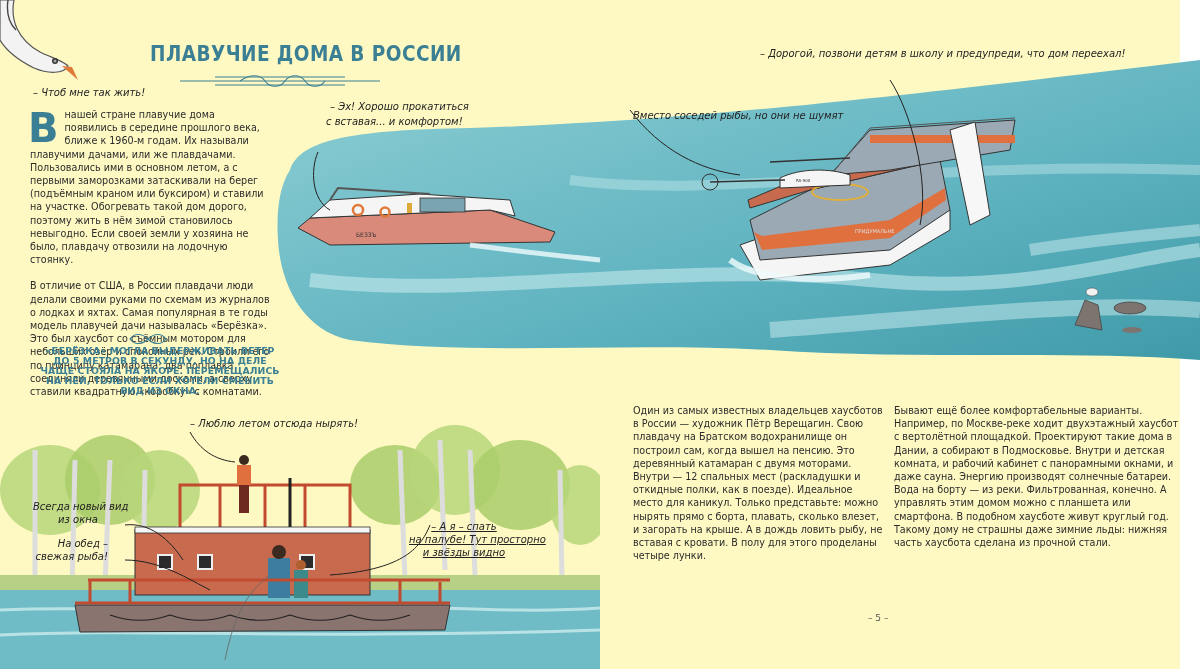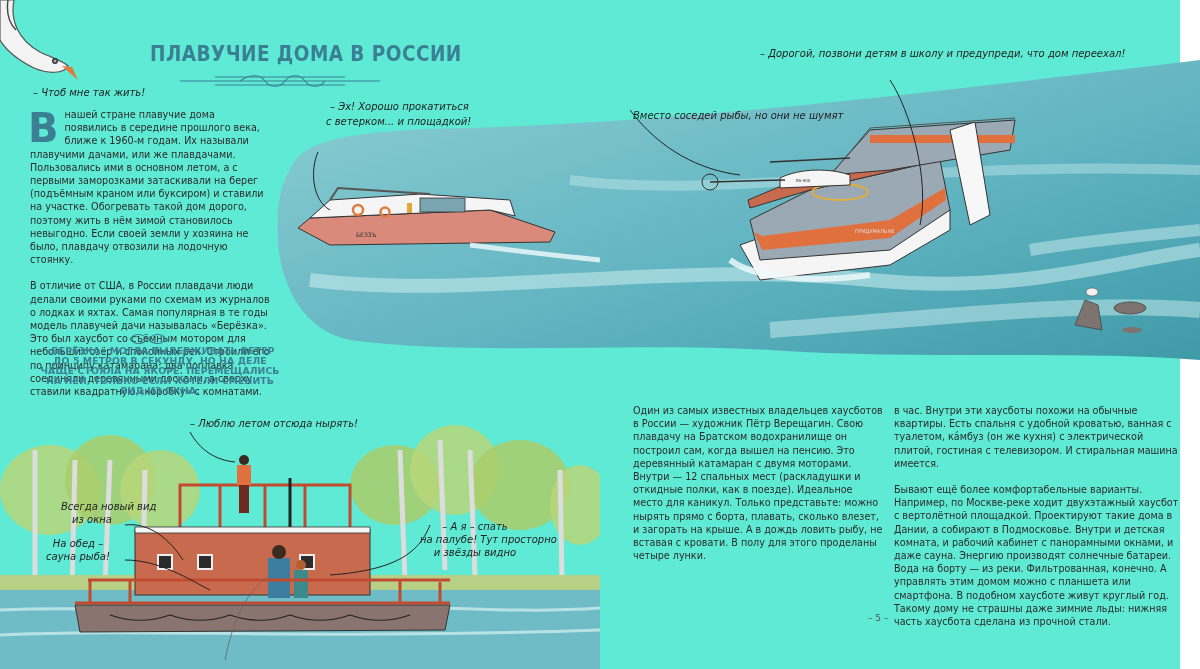--- a/index.html
+++ b/index.html
@@ -1,19 +1,19 @@
 <!DOCTYPE html>
 <html><head>
 <meta charset="utf-8">
 <style>
   * { box-sizing: border-box; margin: 0; padding: 0; }
   html, body { width: 1200px; height: 669px; overflow: hidden; background: #fff; }
   body { position: relative; font-family: "DejaVu Sans", sans-serif; color: #2a2a2a; }
 
-  .page { position: absolute; inset: 0; width: 1180px; height: 669px; background: #5eead4; }
+  .page { position: absolute; inset: 0; width: 1180px; height: 669px; background: #fef9c3; }
 
   
   .title {
     position: absolute; left: 150px; top: 42px; width: 260px;
     font-family: "DejaVu Sans", sans-serif; font-weight: bold;
     font-size: 21px; letter-spacing: 0.5px; color: #3b7f94;
     transform: scaleX(0.88); transform-origin: left top; white-space: nowrap;
   }
   .title-ornament { position: absolute; left: 180px; top: 74px; width: 200px; height: 14px; }
 
@@ -148,21 +148,21 @@
       <ellipse cx="862" cy="270" rx="10" ry="3" fill="#7d7470"></ellipse>
       <ellipse cx="822" cy="232" rx="6" ry="4" fill="#f2f2f2" stroke="#555" stroke-width="0.6"></ellipse>
     </g>
 
     <path d="M48,92 C40,110 42,140 60,150" fill="none" stroke="#222" stroke-width="1"></path>
     <path d="M620,20 C640,50 660,120 650,165" fill="none" stroke="#222" stroke-width="1"></path>
     <path d="M360,50 C390,90 430,110 470,115" fill="none" stroke="#222" stroke-width="1"></path>
   </svg>
 
   <div class="speech" style="left:330px; top:100px;">– Эх! Хорошо прокатиться</div>
-  <div class="speech" style="left:326px; top:115px;">с ветерком... и площадкой!</div>
+  <div class="speech" style="left:326px; top:115px;">с вставая... и комфортом!</div>
   <div class="speech" style="left:760px; top:47px;">– Дорогой, позвони детям в школу и предупреди, что дом переехал!</div>
   <div class="speech" style="left:633px; top:109px;">Вместо соседей рыбы, но они не шумят</div>
 
   <svg class="bottom-illu" viewBox="0 0 600 259">
 
     <ellipse cx="50" cy="80" rx="50" ry="45" fill="#b7d67a" opacity="0.85"></ellipse>
     <ellipse cx="110" cy="70" rx="45" ry="45" fill="#a9cc6a" opacity="0.85"></ellipse>
     <ellipse cx="160" cy="80" rx="40" ry="40" fill="#b7d67a" opacity="0.85"></ellipse>
     <ellipse cx="395" cy="75" rx="45" ry="40" fill="#a9cc6a" opacity="0.85"></ellipse>
     <ellipse cx="455" cy="60" rx="45" ry="45" fill="#b7d67a" opacity="0.85"></ellipse>
@@ -225,37 +225,36 @@
 
     <path d="M270,165 C250,180 235,200 225,250" stroke="#666" stroke-width="0.8" fill="none"></path>
 
     <path d="M190,22 C200,40 215,50 235,52" stroke="#222" stroke-width="1" fill="none"></path>
     <path d="M125,115 C150,112 170,130 183,150" stroke="#222" stroke-width="1" fill="none"></path>
     <path d="M125,150 C160,150 190,170 210,180" stroke="#222" stroke-width="1" fill="none"></path>
     <path d="M430,115 C420,140 400,160 330,165" stroke="#222" stroke-width="1" fill="none"></path>
   </svg>
 
   <div class="speech" style="left:190px; top:417px;">– Люблю летом отсюда нырять!</div>
-  <div class="speech center" style="left:33px; top:500px; width:90px;padding-left:28px;">
+  <div class="speech center" style="left:33px; top:500px; width:90px;">
     <div>Всегда новый вид</div>
     <div>из окна</div>
   </div>
-  <div class="speech center" style="left:38px; top:537px; width:80px;">
+  <div class="speech center" style="left:28px; top:537px; width:80px;text-align:right;">
     <div>На обед –</div>
-    <div>сауна рыба!</div>
-  </div>
-  <div class="speech center" style="left:420px; top:520px; width:110px;">
+    <div>свежая рыба!</div>
+  </div>
+  <div class="speech center" style="left:409px; top:520px; width:110px;text-decoration:underline;">
     <div>– А я – спать</div>
     <div>на палубе! Тут просторно</div>
     <div>и звёзды видно</div>
   </div>
 
   <div class="body-text col2">
     <p>Один из самых известных владельцев хаусботов в России — художник Пётр Верещагин. Свою плавдачу на Братском водохранилище он построил сам, когда вышел на пенсию. Это деревянный катамаран с двумя моторами. Внутри — 12 спальных мест (раскладушки и откидные полки, как в поезде). Идеальное место для каникул. Только представьте: можно нырять прямо с борта, плавать, сколько влезет, и загорать на крыше. А в дождь ловить рыбу, не вставая с кровати. В полу для этого проделаны четыре лунки.</p>
   </div>
 
   <div class="body-text col3">
-    <p>в час. Внутри эти хаусботы похожи на обычные квартиры. Есть спальня с удобной кроватью, ванная с туалетом, ка́мбуз (он же кухня) с электрической плитой, гостиная с телевизором. И стиральная машина имеется.</p>
     <p>Бывают ещё более комфортабельные варианты. Например, по Москве-реке ходит двухэтажный хаусбот с вертолётной площадкой. Проектируют такие дома в Дании, а собирают в Подмосковье. Внутри и детская комната, и рабочий кабинет с панорамными окнами, и даже сауна. Энергию производят солнечные батареи. Вода на борту — из реки. Фильтрованная, конечно. А управлять этим домом можно с планшета или смартфона. В подобном хаусботе живут круглый год. Такому дому не страшны даже зимние льды: нижняя часть хаусбота сделана из прочной стали.</p>
   </div>
 
   <div class="page-number">– 5 –</div>
 </div>
 
 </body></html>

